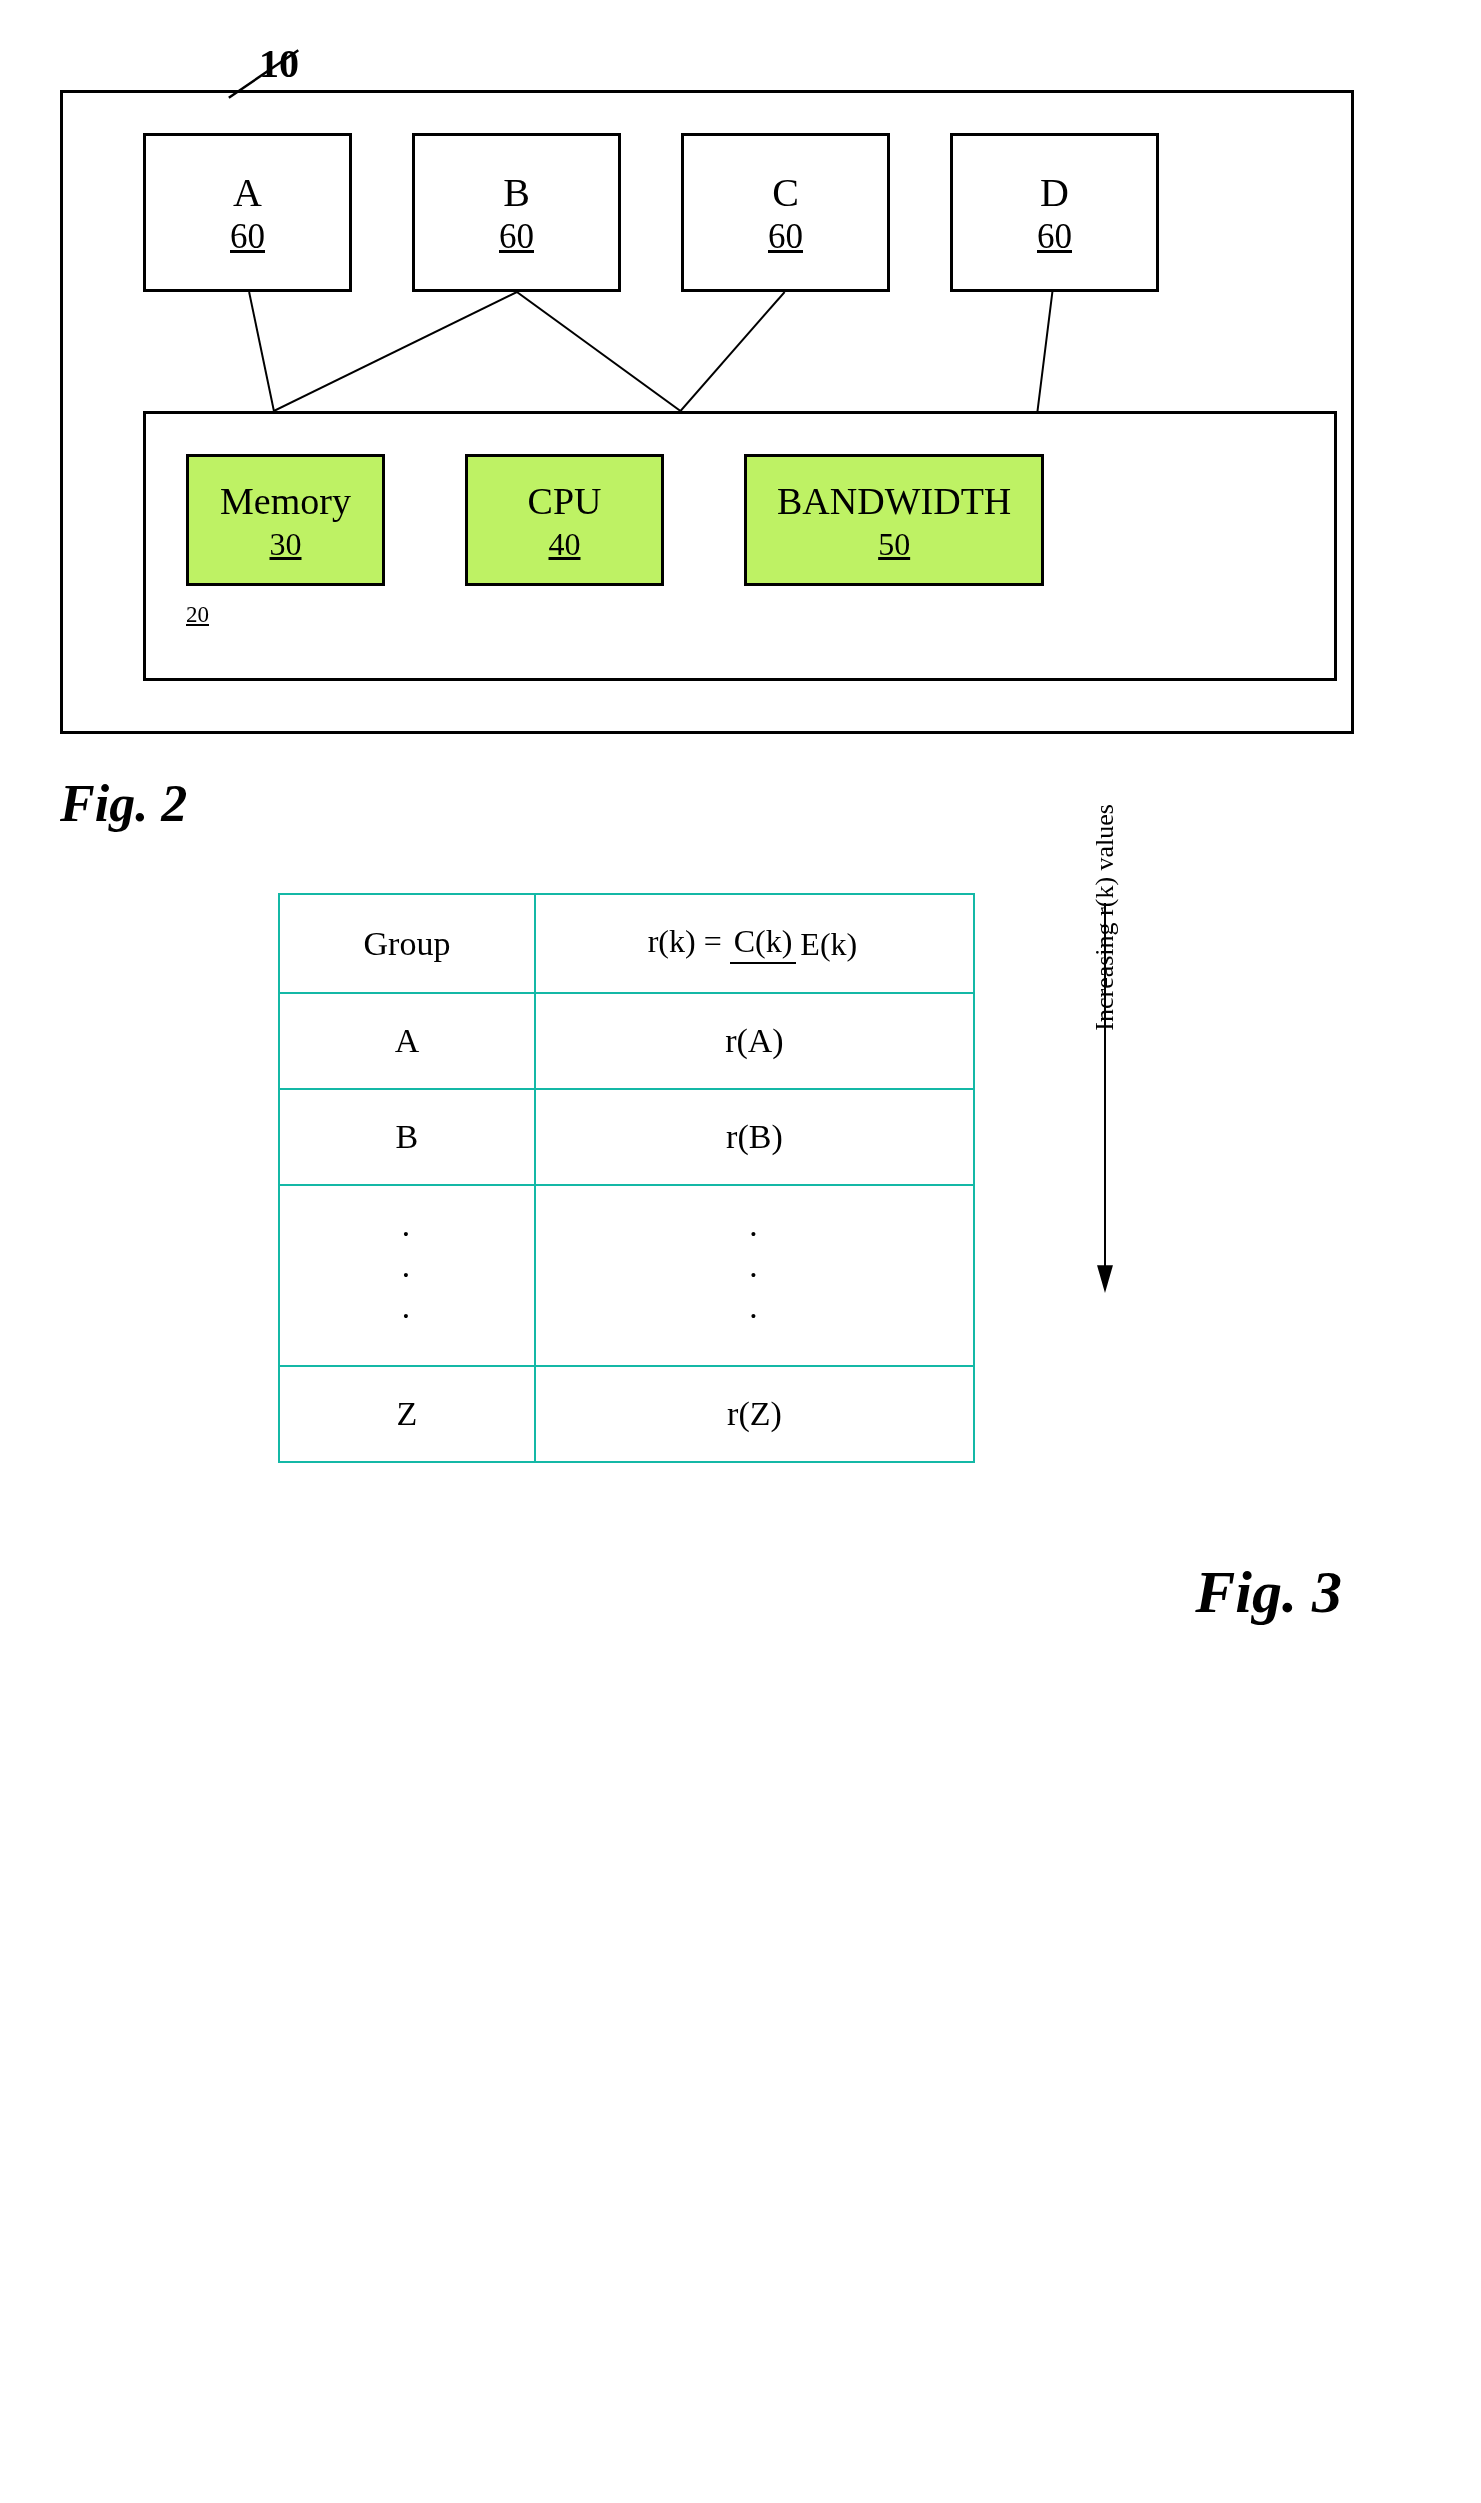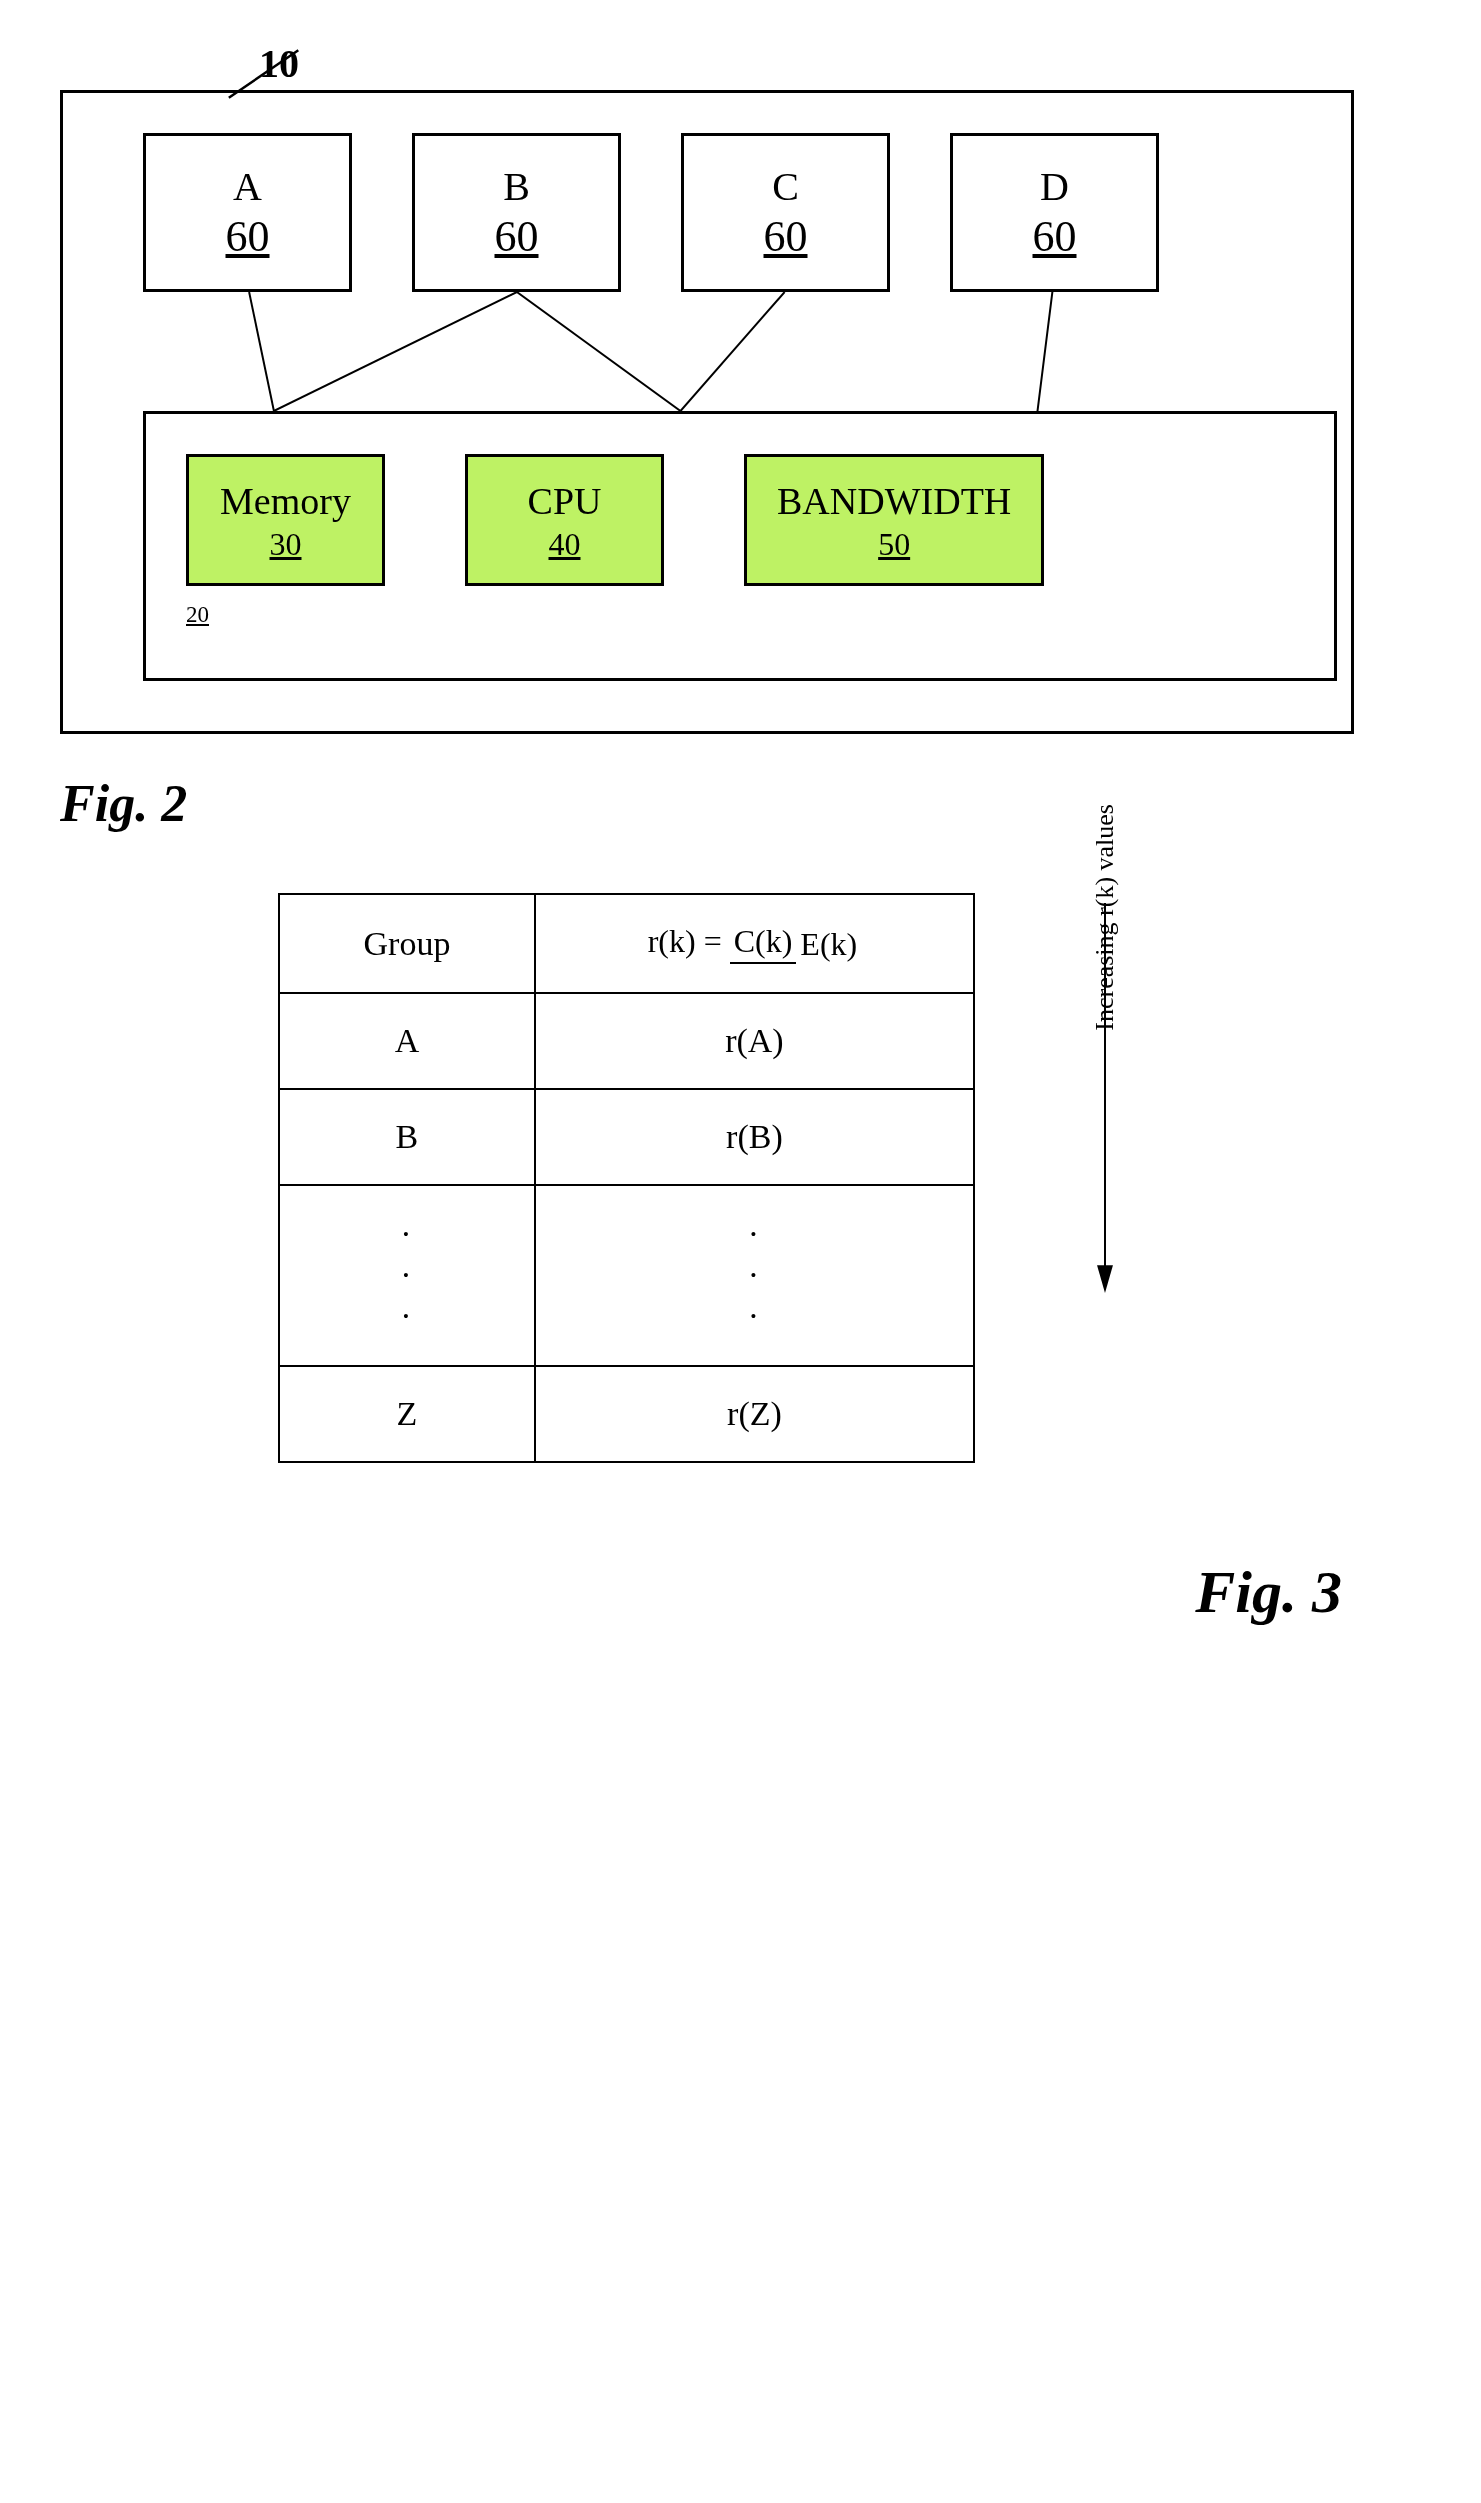--- a/index.html
+++ b/index.html
@@ -54,21 +54,21 @@
       background: #fff;
     }
 
     .processor-box .proc-letter {
       font-size: 40px;
       font-weight: normal;
       line-height: 1.2;
     }
 
     .processor-box .proc-number {
-      font-size: 44px;
+      font-size: 35px;
       font-weight: normal;
       text-decoration: underline;
     }
 
     
     .connections-svg {
       width: 1194px;
       height: 119px;
       display: block;
       margin-left: 30px;
@@ -144,21 +144,21 @@
       align-items: flex-start;
       gap: 30px;
     }
 
     .fig3-table {
       border-collapse: collapse;
       width: 697px;
     }
 
     .fig3-table td, .fig3-table th {
-      border: 2px solid #000000;
+      border: 2px solid #14b8a6;
       padding: 28px 44px;
       font-size: 34px;
       text-align: center;
       vertical-align: middle;
     }
 
     .fig3-table thead th {
       font-weight: normal;
       font-size: 34px;
       vertical-align: middle;

